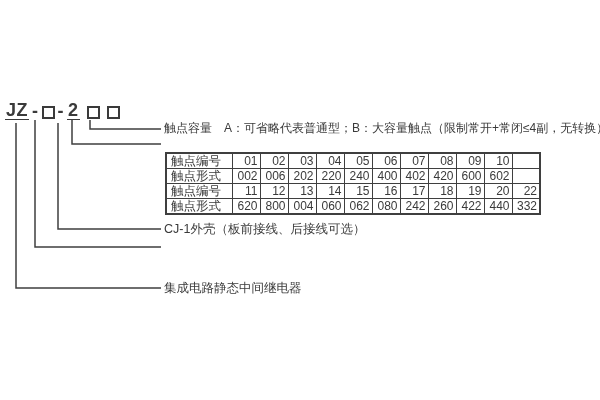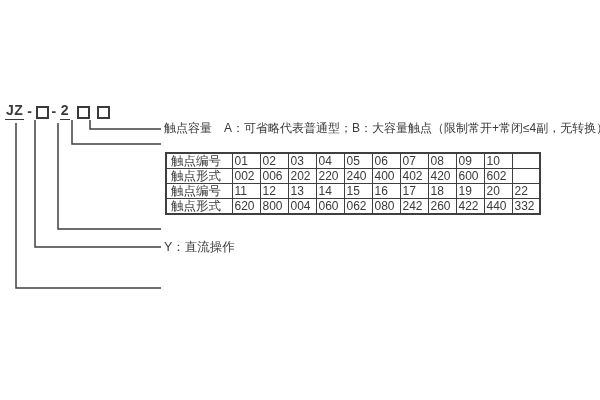--- a/index.html
+++ b/index.html
@@ -21,21 +21,21 @@
   }
 
   
   .model-code {
     position: absolute;
     left: 5px;
     top: 103px;
     display: flex;
     align-items: center;
     gap: 3px;
-    font-size: 14px;
+    font-size: 18px;
     font-weight: 600;
     letter-spacing: 0.5px;
     color: var(--text-color);
   }
   .mc-underlined {
     border-bottom: 1.5px solid var(--text-color);
     padding: 0 1px 1px 1px;
     line-height: 15px;
   }
   .mc-dash { line-height: 15px; }
@@ -95,21 +95,21 @@
     white-space: nowrap;
   }
   .contact-table .label-cell {
     width: 66px;
     text-align: left;
     padding-left: 4px;
     font-size: 12.5px;
   }
   .contact-table .value-cell {
     width: 28px;
-    text-align: left;
+    text-align: right;
   }
 </style>
 </head>
 <body>
 
 <div class="canvas">
 
   <div class="model-code">
     <span class="mc-underlined">JZ</span>
     <span class="mc-dash">-</span>
@@ -122,21 +122,22 @@
 
   <svg class="leader-svg" viewBox="0 0 600 400" xmlns="http://www.w3.org/2000/svg">
     <polyline points="90,120 90,129 161,129"></polyline>
     <polyline points="72,120 72,144 161,144"></polyline>
     <polyline points="58,123 58,229 161,229"></polyline>
     <polyline points="35,120 35,247 161,247"></polyline>
     <polyline points="16,123 16,288 161,288"></polyline>
   </svg>
 
   <div class="annotation ann-capacity">触点容量　A：可省略代表普通型；B：大容量触点（限制常开+常闭≤4副，无转换）</div>
-  <div class="annotation ann-dc-op">Y：直流操作</div>
+  <div class="annotation ann-case">CJ-1外壳（板前接线、后接线可选）</div>
+  <div class="annotation ann-relay">集成电路静态中间继电器</div>
 
   <table class="contact-table">
     <tbody id="contact-table-body">
         <tr>
           <td class="label-cell">触点编号</td>
           <td class="value-cell">01</td>
           <td class="value-cell">02</td>
           <td class="value-cell">03</td>
           <td class="value-cell">04</td>
           <td class="value-cell">05</td>

